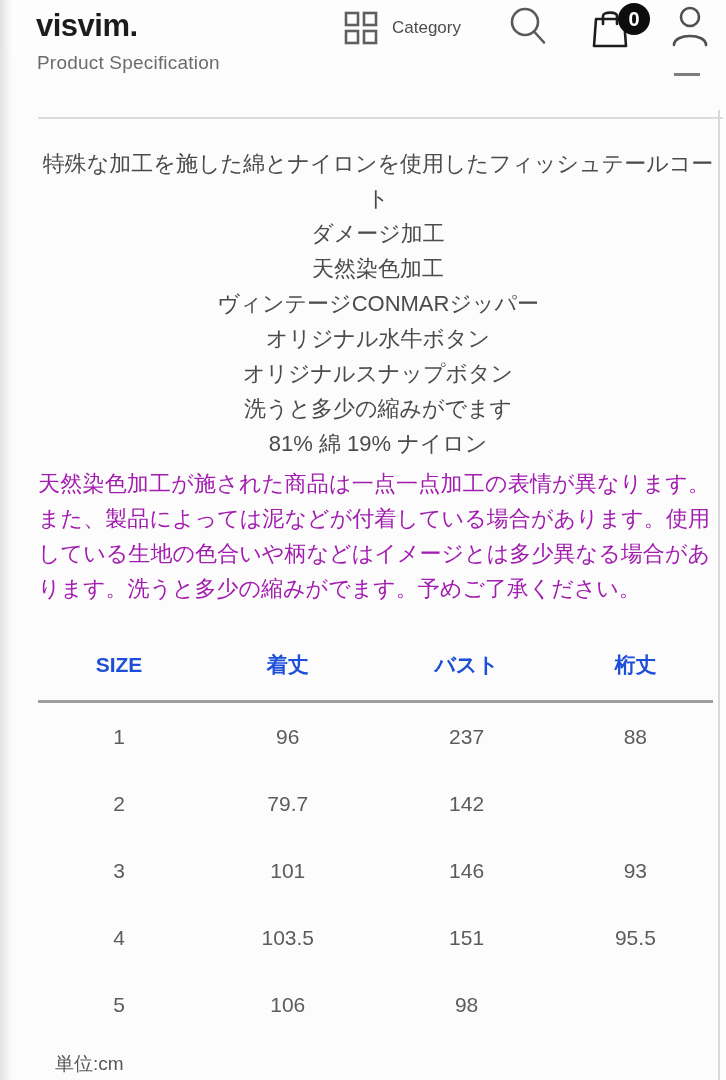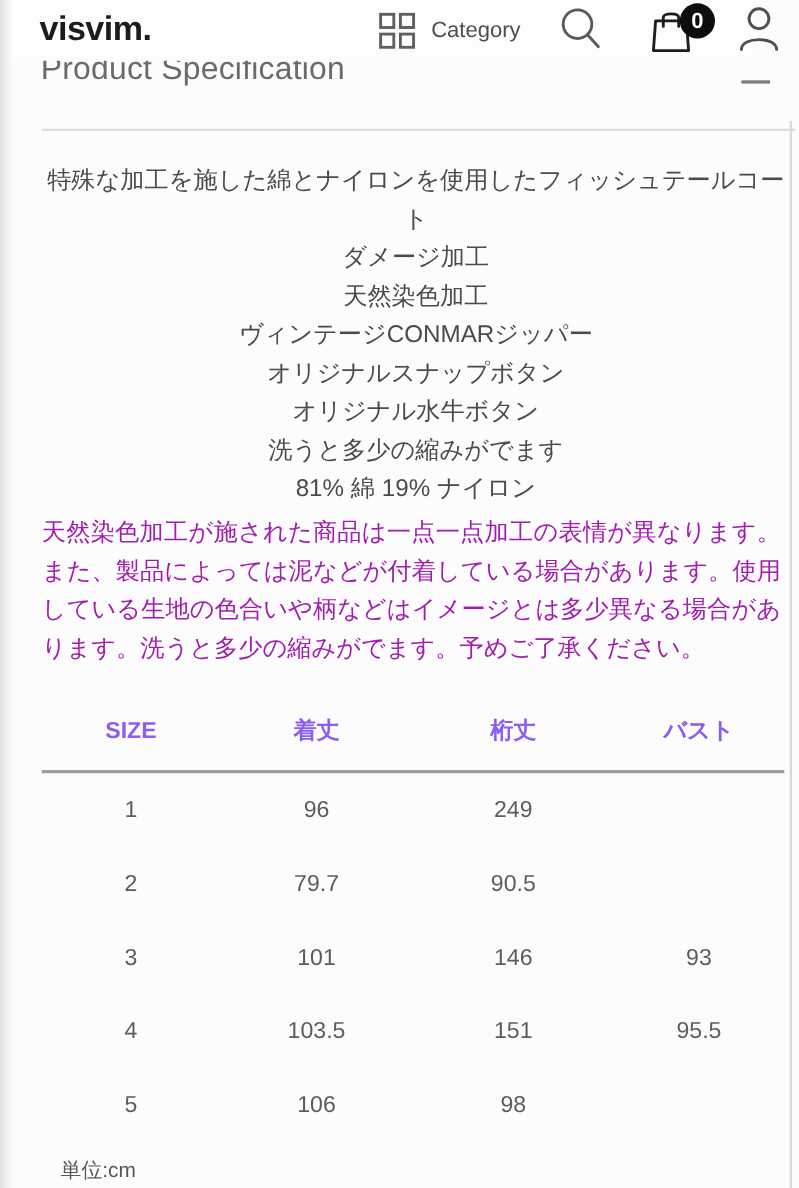--- a/index.html
+++ b/index.html
@@ -33,21 +33,21 @@
     position: absolute; left: 36px; top: 8px;
     font-size: 31px; font-weight: bold; letter-spacing: -0.5px;
     color: #1c1c1c; cursor: pointer;
   }
   .logo .logo-dot { font-size: 31px; }
   .nav-item { position: absolute; cursor: pointer; }
   .category-group {
     left: 344px; top: 8px; height: 40px;
     display: flex; align-items: center; gap: 14px;
   }
-  .category-label { font-size: 20px; color: #4d4d4d; text-align: right; }
+  .category-label { font-size: 17px; color: #4d4d4d; text-align: right; }
   .grid-icon { width: 34px; height: 34px; display: block; }
   .search-button { left: 506px; top: 4px; width: 44px; height: 44px; }
   .cart-button { left: 590px; top: 2px; width: 64px; height: 50px; }
   .bag-icon { position: absolute; left: 2px; top: 6px; width: 36px; height: 40px; }
   .cart-badge {
     position: absolute; left: 28px; top: 1px;
     width: 32px; height: 32px; border-radius: 50%;
     background: #0d0d0d; color: #ffffff;
     font-size: 20px; font-weight: bold;
     display: flex; align-items: center; justify-content: center;
@@ -55,21 +55,21 @@
   }
   .account-button { left: 668px; top: 4px; width: 44px; height: 44px; }
 
   
   .section-head {
     position: absolute; top: 55px; left: 0; width: 726px; height: 34px;
     overflow: hidden; z-index: 1;
   }
   .section-title {
     position: absolute; left: 37px; top: -9px;
-    font-size: 29px; line-height: 34px; color: #6b6b6b;
+    font-size: 19px; line-height: 34px; color: #6b6b6b;
     letter-spacing: 0.2px; white-space: nowrap;
   }
   .collapse-button {
     position: absolute; right: 22px; top: 12px;
     width: 30px; height: 14px; cursor: pointer;
     display: flex; align-items: center;
   }
   .collapse-minus { width: 26px; height: 3px; background: #7d7d7d; }
 
   .divider-top {
@@ -89,21 +89,21 @@
   }
 
   
   .size-table {
     position: absolute; left: 38px; top: 630px; width: 675px;
   }
   .trow { display: grid; grid-template-columns: 24% 26% 27% 23%; }
   .trow > div { text-align: center; }
   .thead-row > div {
     height: 70px; line-height: 70px;
-    font-size: 21px; font-weight: bold; color: #8b5cf6;
+    font-size: 21px; font-weight: bold; color: #1d4ed8;
   }
   .thead-divider { height: 3px; background: #9e9e9e; }
   .tbody-row > div {
     height: 67px; line-height: 67px;
     font-size: 21px; color: #5c5c5c;
   }
   .unit-label {
     position: absolute; left: 55px; top: 1051px;
     font-size: 19px; color: #585858;
   }
@@ -161,46 +161,47 @@
   </div>
 </div>
 
 <div class="divider-top"></div>
 
 <div class="description">
   <div>特殊な加工を施した綿とナイロンを使用したフィッシュテールコート</div>
   <div>ダメージ加工</div>
   <div>天然染色加工</div>
   <div>ヴィンテージCONMARジッパー</div>
+  <div>オリジナル水牛ボタン</div>
   <div>オリジナルスナップボタン</div>
-  <div>オリジナル水牛ボタン</div>
   <div>洗うと多少の縮みがでます</div>
   <div>81% 綿 19% ナイロン</div>
 </div>
 
 <div class="note">天然染色加工が施された商品は一点一点加工の表情が異なります。また、製品によっては泥などが付着している場合があります。使用している生地の色合いや柄などはイメージとは多少異なる場合があります。洗うと多少の縮みがでます。予めご了承ください。</div>
 
 <div class="size-table">
   <div class="trow thead-row">
     <div>SIZE</div>
     <div>着丈</div>
+    <div>バスト</div>
     <div>桁丈</div>
-    <div>バスト</div>
   </div>
   <div class="thead-divider"></div>
 
   <div class="trow tbody-row">
     <div>1</div>
     <div>96</div>
-    <div>249</div>
+    <div>237</div>
+    <div>88</div>
   </div>
   <div class="trow tbody-row">
     <div>2</div>
     <div>79.7</div>
-    <div>90.5</div>
+    <div>142</div>
   </div>
   <div class="trow tbody-row">
     <div>3</div>
     <div>101</div>
     <div>146</div>
     <div>93</div>
   </div>
   <div class="trow tbody-row">
     <div>4</div>
     <div>103.5</div>

